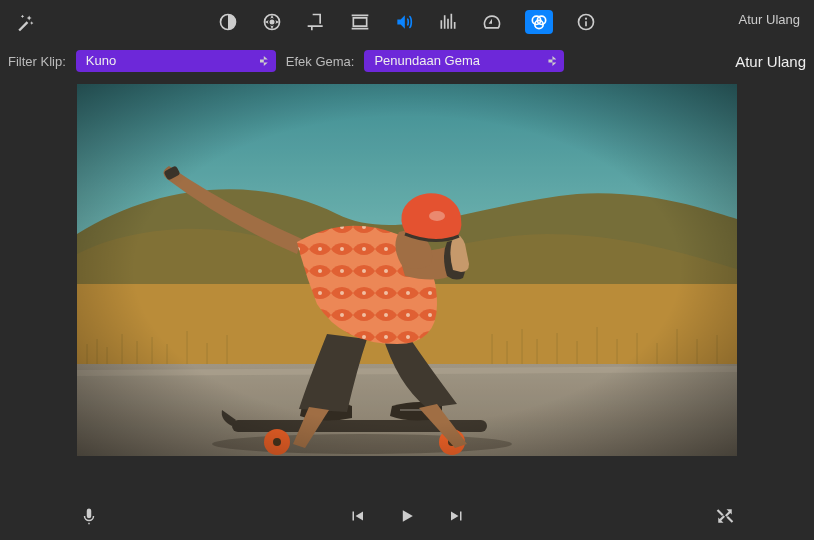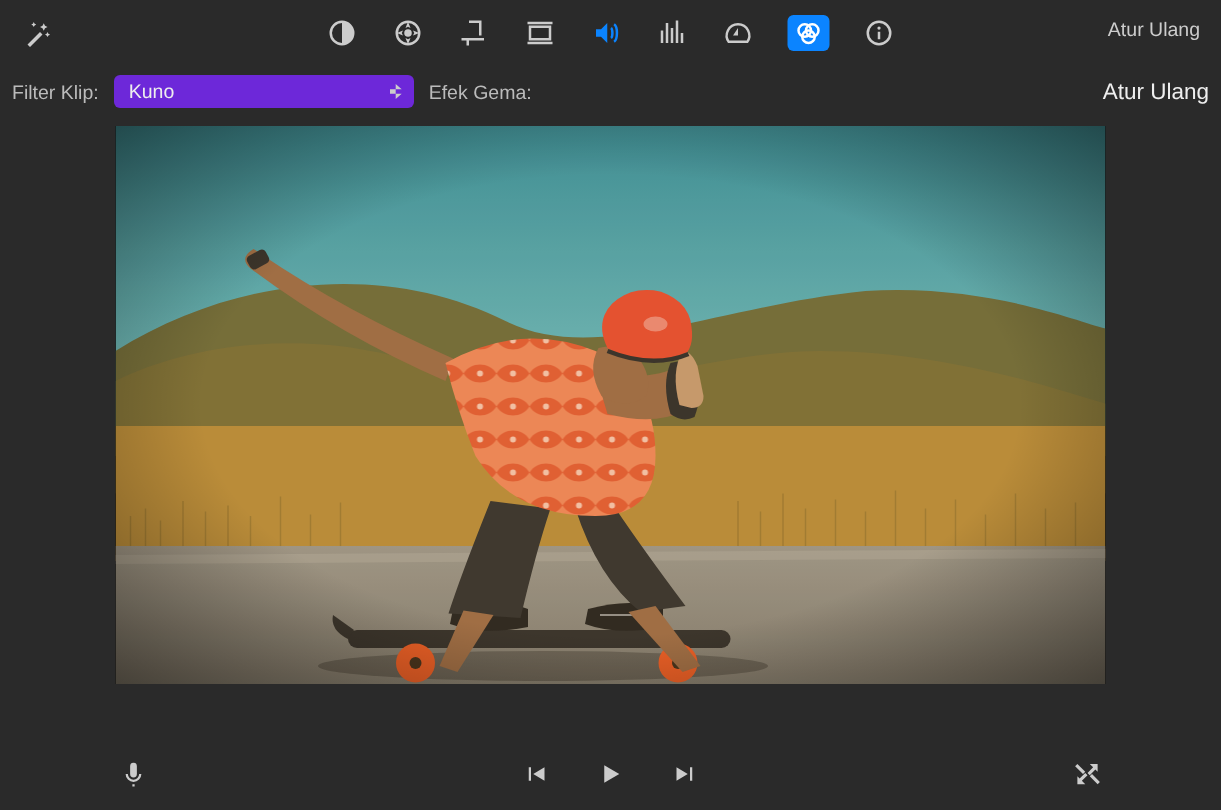--- a/index.html
+++ b/index.html
@@ -232,20 +232,23 @@
 
   <div class="toolbar-right">Atur Ulang</div>
 </div>
 
 <div class="filter-bar">
   <label>Filter Klip:</label>
   <div class="dropdown dd-clip">
     <span>Kuno</span>
   </div>
   <label>Efek Gema:</label>
+  <div class="dropdown dd-audio">
+    <span>Penundaan Gema</span>
+  </div>
   <div class="reset-link">Atur Ulang</div>
 </div>
 
 <div class="preview">
   <svg viewBox="0 0 660 372" preserveAspectRatio="xMidYMid slice">
     <defs>
       <linearGradient id="sky" x1="0" y1="0" x2="0" y2="1">
         <stop offset="0%" stop-color="#2f8fa0"></stop>
         <stop offset="100%" stop-color="#6fc3c8"></stop>
       </linearGradient>

